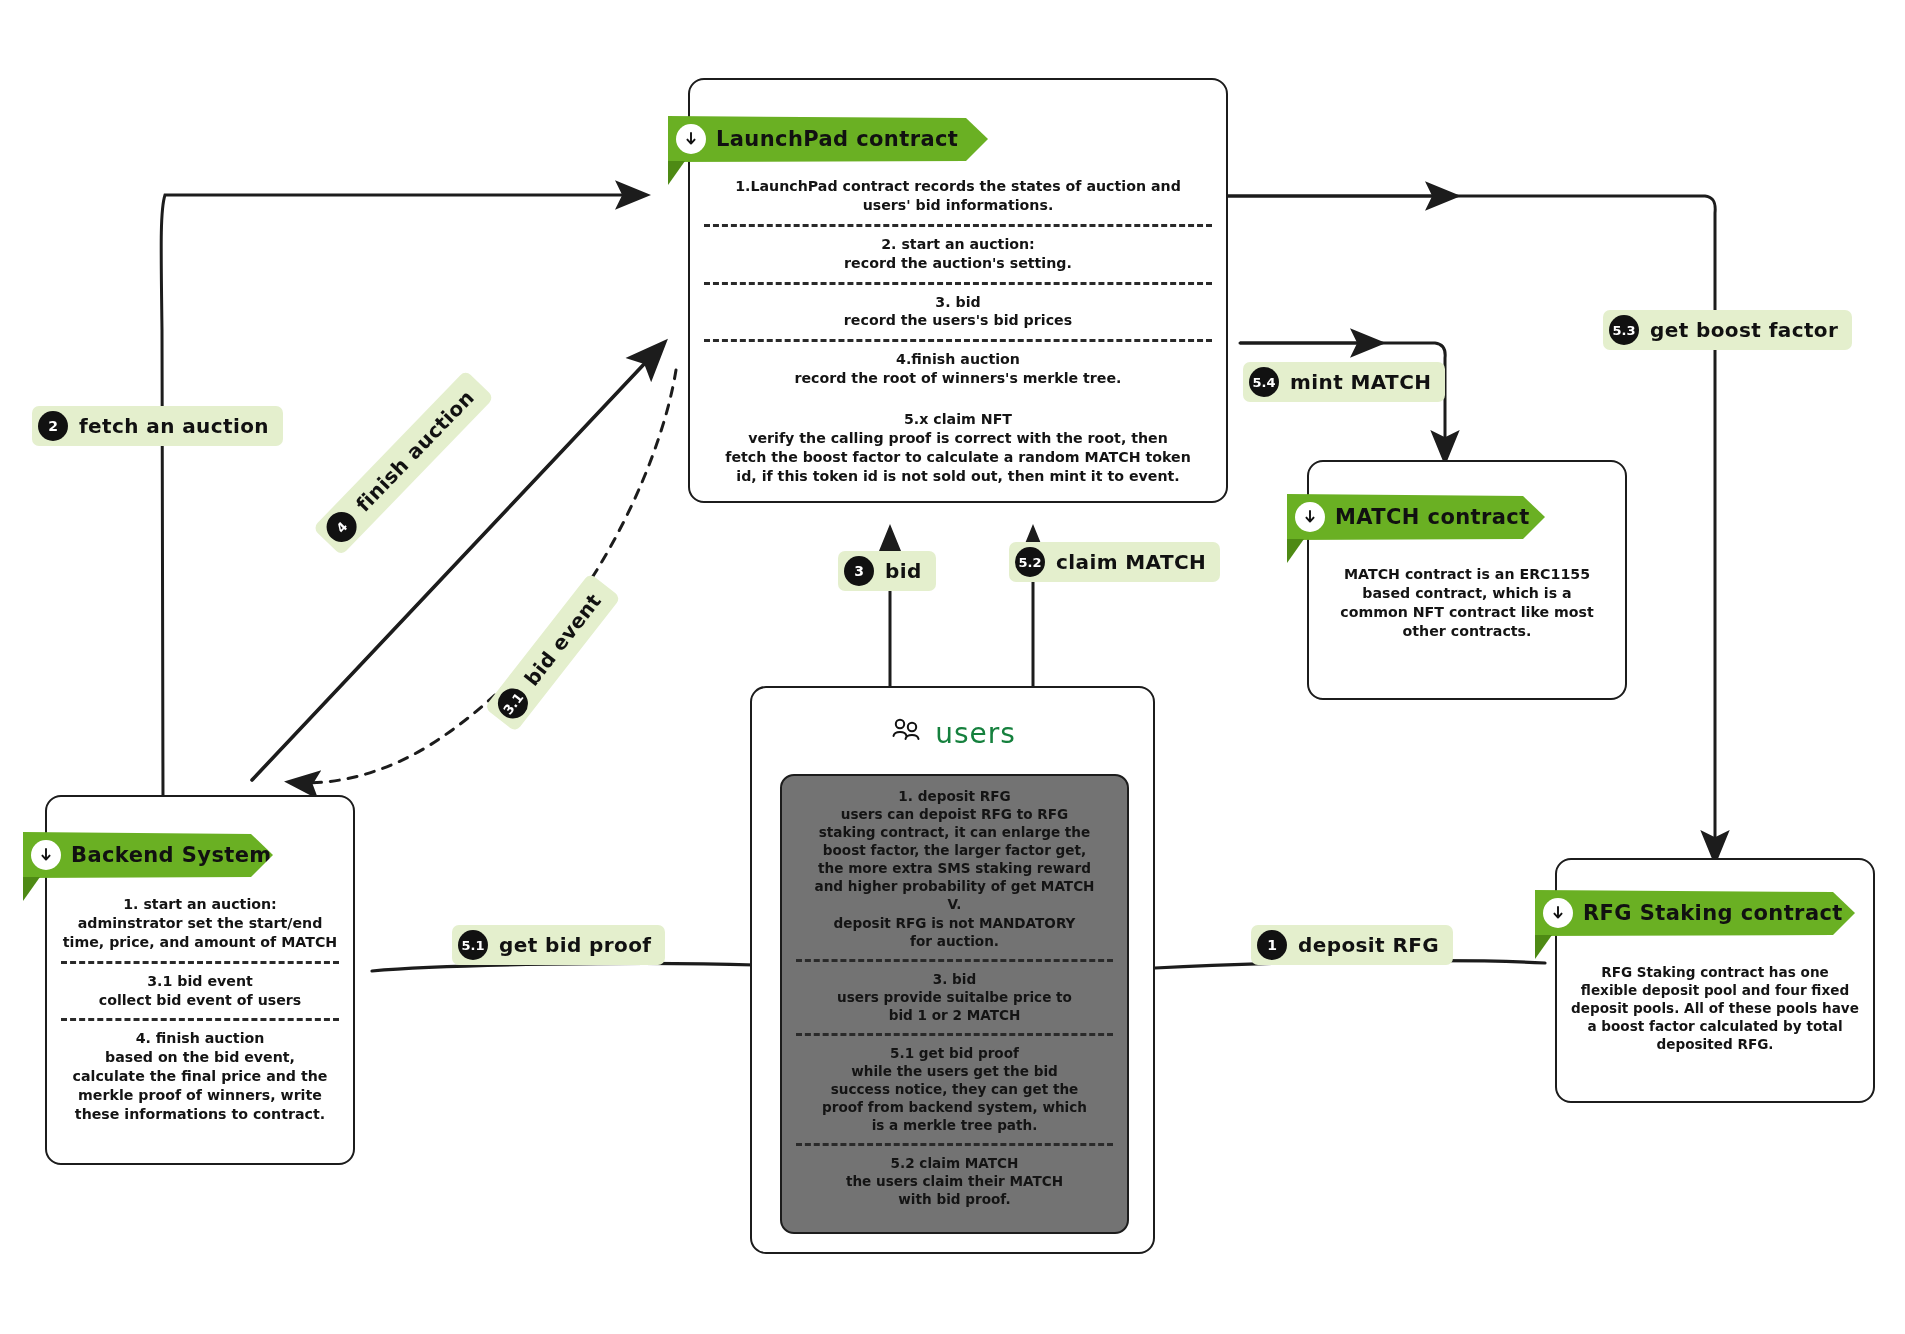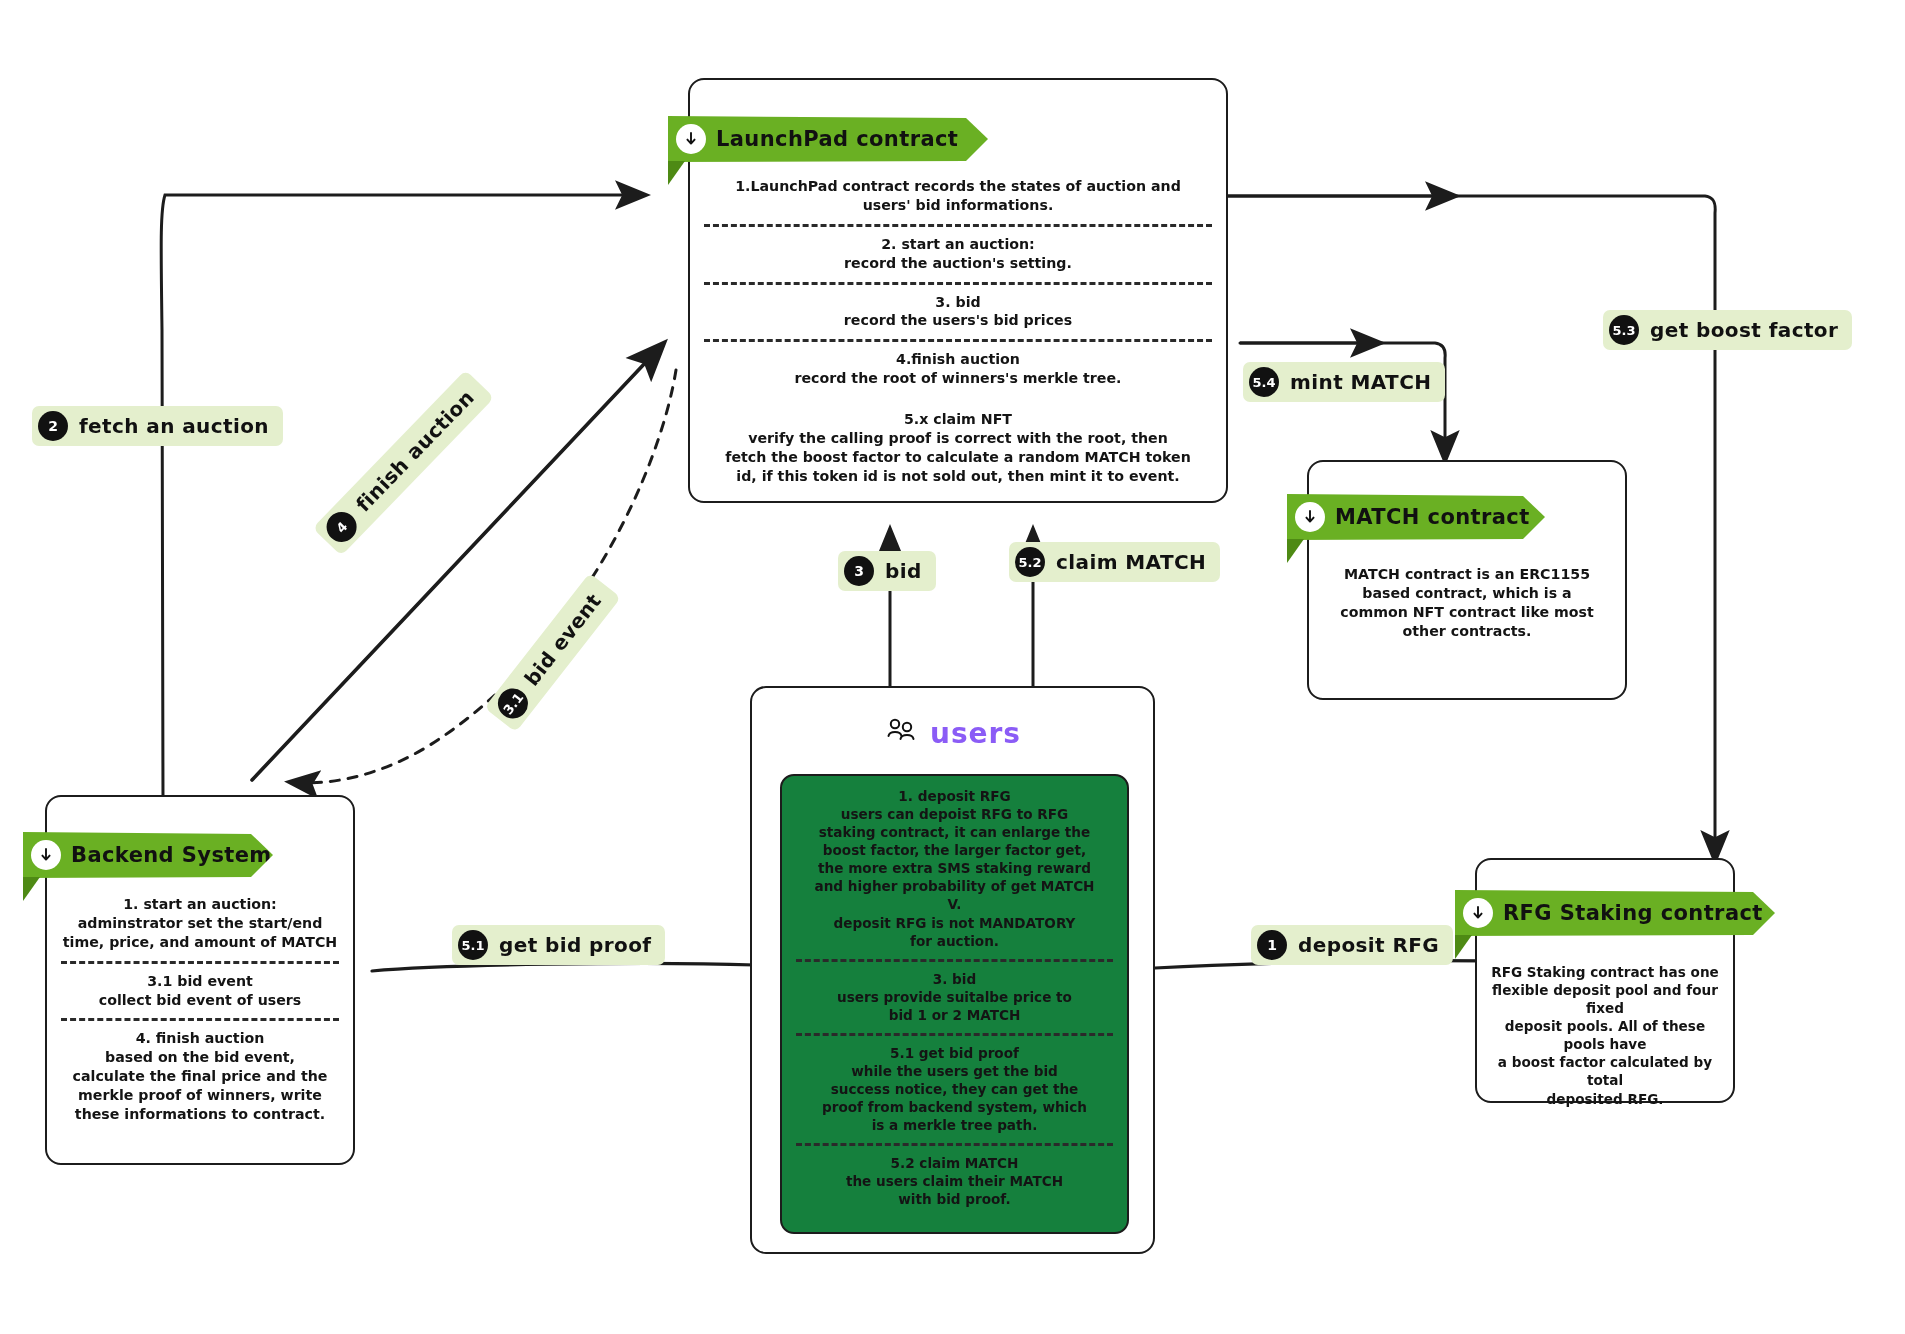--- a/index.html
+++ b/index.html
@@ -72,25 +72,25 @@
     margin-top:5px;padding-top:8px;
   }
   .sec .ln{display:block;}
 
   
   .users-head{
     position:absolute;left:0;top:28px;width:100%;
     display:flex;align-items:center;justify-content:center;gap:12px;
   }
   .users-head .utitle{
-    font-size:28px;font-weight:700;letter-spacing:1px;color:#8b5cf6;
+    font-size:28px;font-weight:400;letter-spacing:1px;color:#15803d;
   }
   .inner-card{
     position:absolute;
-    border:2.5px solid #1c1c1c;border-radius:14px;background:#15803d;
+    border:2.5px solid #1c1c1c;border-radius:14px;background:#737373;
     box-sizing:border-box;
   }
 
   
   .elabel{
     position:absolute;
     display:inline-flex;align-items:center;
     background:#e4efcd;
     border-radius:7px;
     padding:5px 14px 5px 6px;
@@ -274,21 +274,21 @@
     <div class="sections" style="top:100px;">
       <div class="sec">
         <span class="ln">MATCH contract is an ERC1155</span>
         <span class="ln">based contract, which is a</span>
         <span class="ln">common NFT contract like most</span>
         <span class="ln">other contracts.</span>
       </div>
     </div>
   </div>
 
-  <div class="card shadowcard" style="left:1475px;top:858px;width:260px;height:245px;">
+  <div class="card shadowcard" style="left:1555px;top:858px;width:320px;height:245px;">
     <div class="ribbon" style="left:-22px;top:30px;width:320px;">
       <span class="ribbon-badge">
         <svg width="16" height="16" viewBox="0 0 16 16">
             <path d="M8 2 L8 12 M4.4 8.6 L8 12.6 L11.6 8.6" fill="none" stroke="#111" stroke-width="1.9" stroke-linecap="round" stroke-linejoin="round"></path>
           </svg>
       </span>
       <span class="ribbon-text">RFG Staking contract</span>
     </div>
     <div class="ribbon-tail" style="left:-22px;top:75px;"></div>
 

